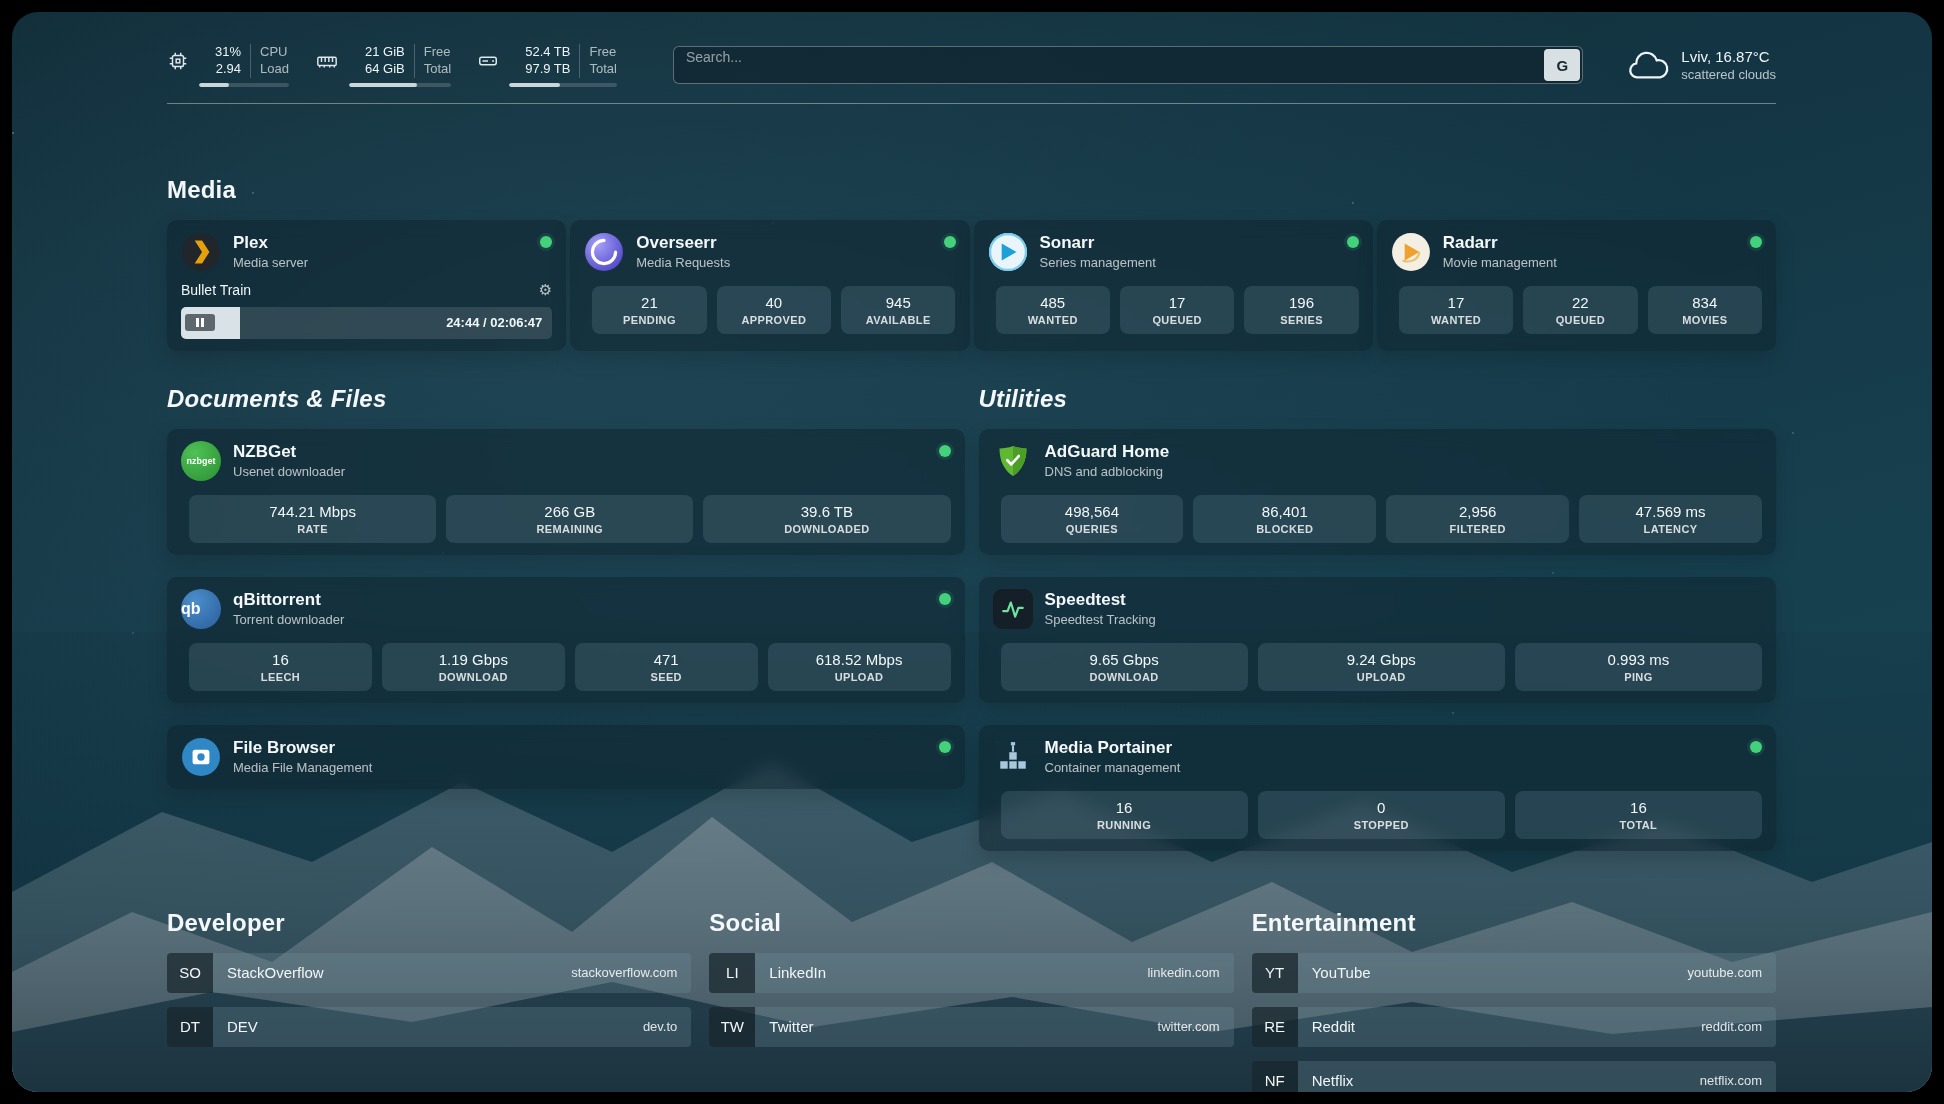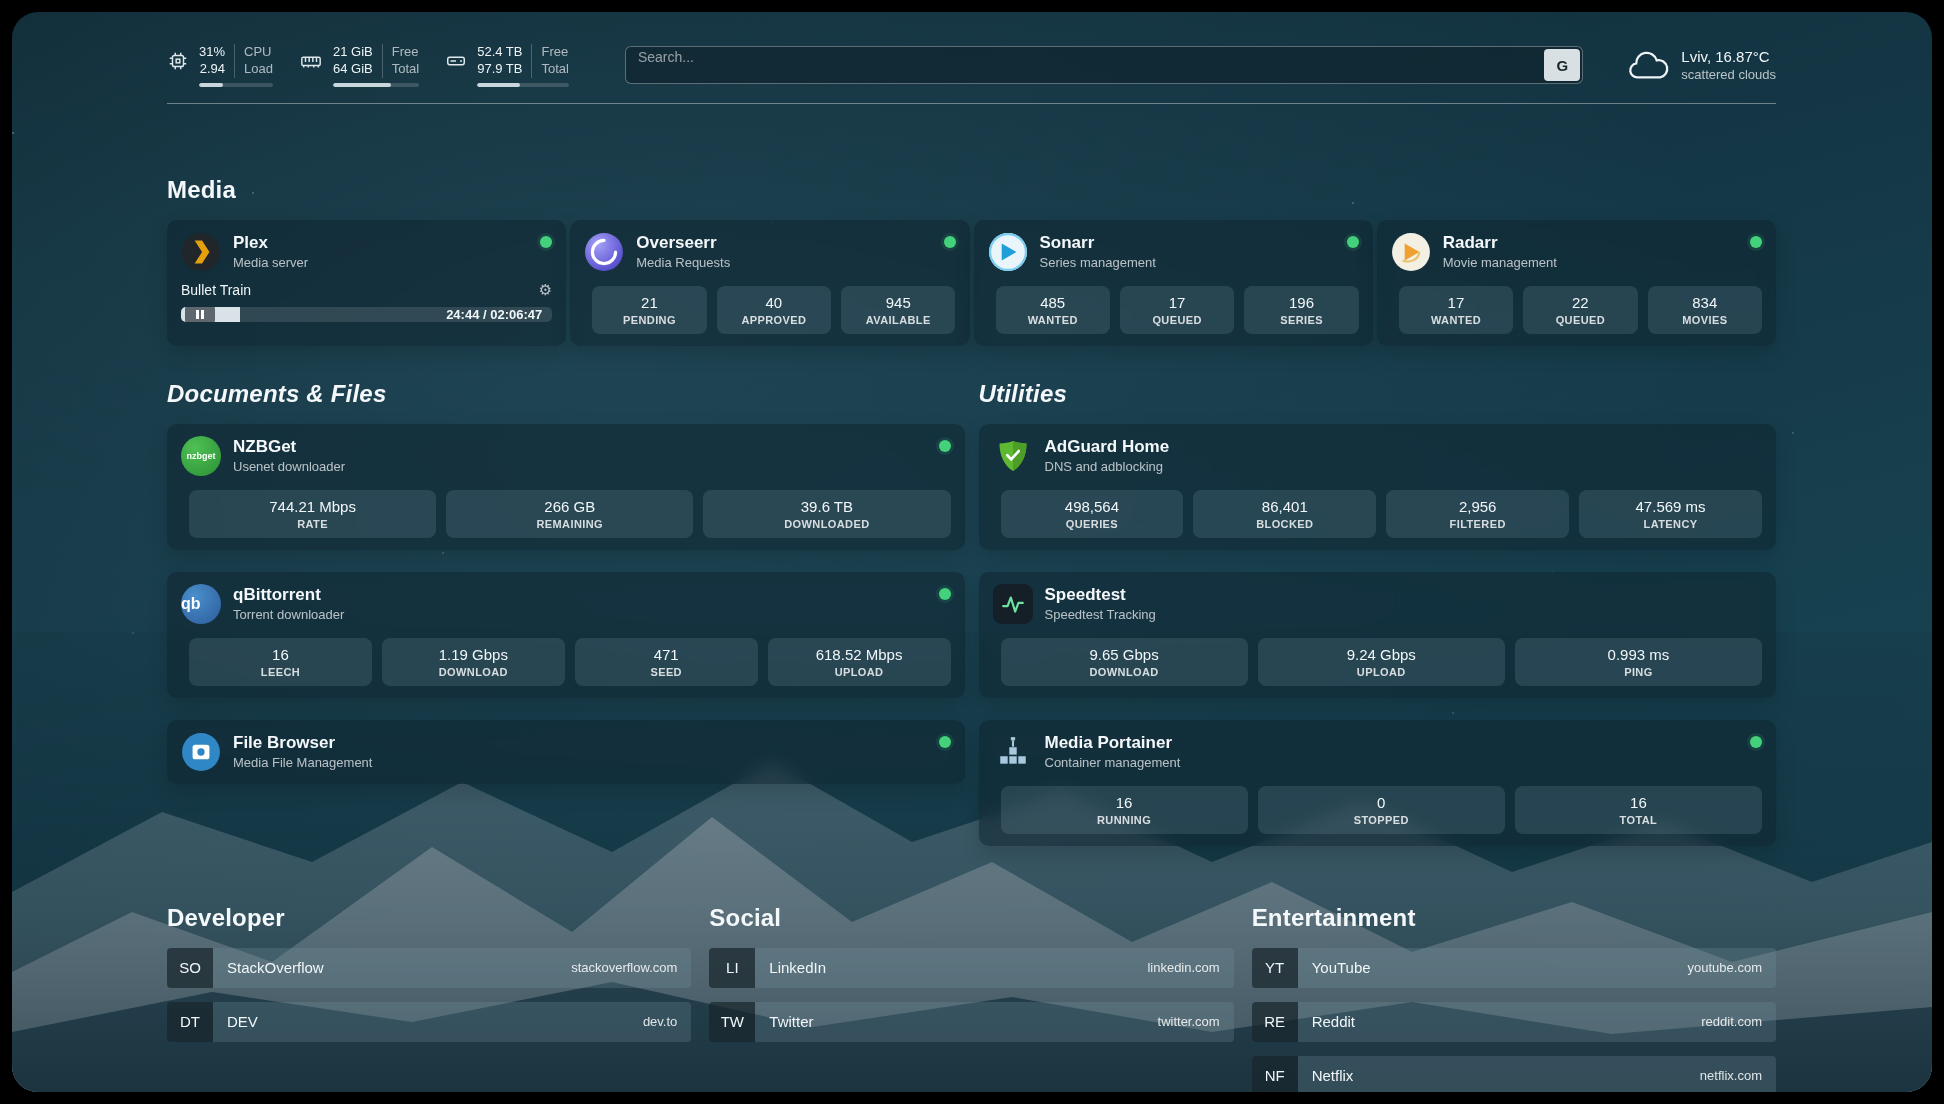--- a/index.html
+++ b/index.html
@@ -28,21 +28,21 @@
       1780px 300px 0 rgba(255,255,255,.2), 320px 560px 0 rgba(255,255,255,.18),
       860px 600px 0 rgba(255,255,255,.16), 1440px 580px 0 rgba(255,255,255,.18),
       1700px 520px 0 rgba(255,255,255,.16), 120px 500px 0 rgba(255,255,255,.16); }
 
   .content { position:absolute; top:0; left:155px; right:156px; }
 
   
   .header { display:flex; align-items:center; padding-top:32px; }
   .metric { display:flex; align-items:flex-start; gap:10px; margin-right:26px; }
   .metric svg { margin-top:6px; }
-  .metric-rows { display:flex; }
+  .metric-rows { display:flex;margin-left:16px; }
   .m-col { display:flex; flex-direction:column; font-size:13px; line-height:1.3; }
   .m-vals { align-items:flex-end; color:#eef4f6; }
   .m-labs { color:rgba(255,255,255,0.65); padding-left:9px; margin-left:9px;
             border-left:1px solid rgba(255,255,255,0.22); }
   .m-bar { margin-top:5px; height:4px; border-radius:2px; background:rgba(255,255,255,0.16); overflow:hidden; }
   .m-fill { height:100%; background:#c9d6dc; border-radius:2px; }
 
   .search-wrap { flex:1; margin:0 44px 0 30px; position:relative; }
   .search-input { width:100%; height:38px; background:rgba(13,31,40,0.55);
     border:1px solid rgba(255,255,255,0.32); border-radius:6px;
@@ -79,21 +79,21 @@
   .stats-row { display:grid; grid-auto-flow:column; grid-auto-columns:1fr; gap:10px; margin-top:14px;padding-left:8px; }
   .stat { background:rgba(140,170,185,0.18); border-radius:8px; padding:8px 4px; text-align:center; }
   .stat-value { font-size:15px; color:#f2f7f9; }
   .stat-label { font-size:11px; font-weight:700; color:rgba(255,255,255,0.82);
     letter-spacing:.4px; margin-top:3px; }
 
   
   .np-row { display:flex; align-items:center; justify-content:space-between; margin-top:9px; }
   .np-title { font-size:14px; color:#f1f6f8; }
   .gear { color:rgba(255,255,255,0.7); font-size:15px; cursor:pointer; }
-  .np-bar { position:relative; margin-top:8px; height:15px; border-radius:5px;
+  .np-bar { position:relative; margin-top:8px; height:32px; border-radius:5px;
     background:rgba(255,255,255,0.12); display:flex; align-items:center; overflow:hidden; }
   .np-fill { position:absolute; left:0; top:0; bottom:0; background:#d9e2e6; }
   .pause-btn { position:relative; z-index:2; margin-left:4px; width:30px; height:17px;
     background:rgba(10,22,28,0.6); border-radius:3px; display:flex; align-items:center;
     justify-content:center; cursor:pointer; }
   .pause-bars { width:3px; height:9px; background:#fff; box-shadow:5px 0 0 #fff; margin-right:5px; }
   .np-time { position:relative; z-index:2; margin-left:auto; margin-right:10px;
     font-size:13px; font-weight:600; color:#f1f6f8; }
 
   .two-col { display:grid; grid-template-columns:1fr 1fr; gap:14px; margin-top:34px; }

